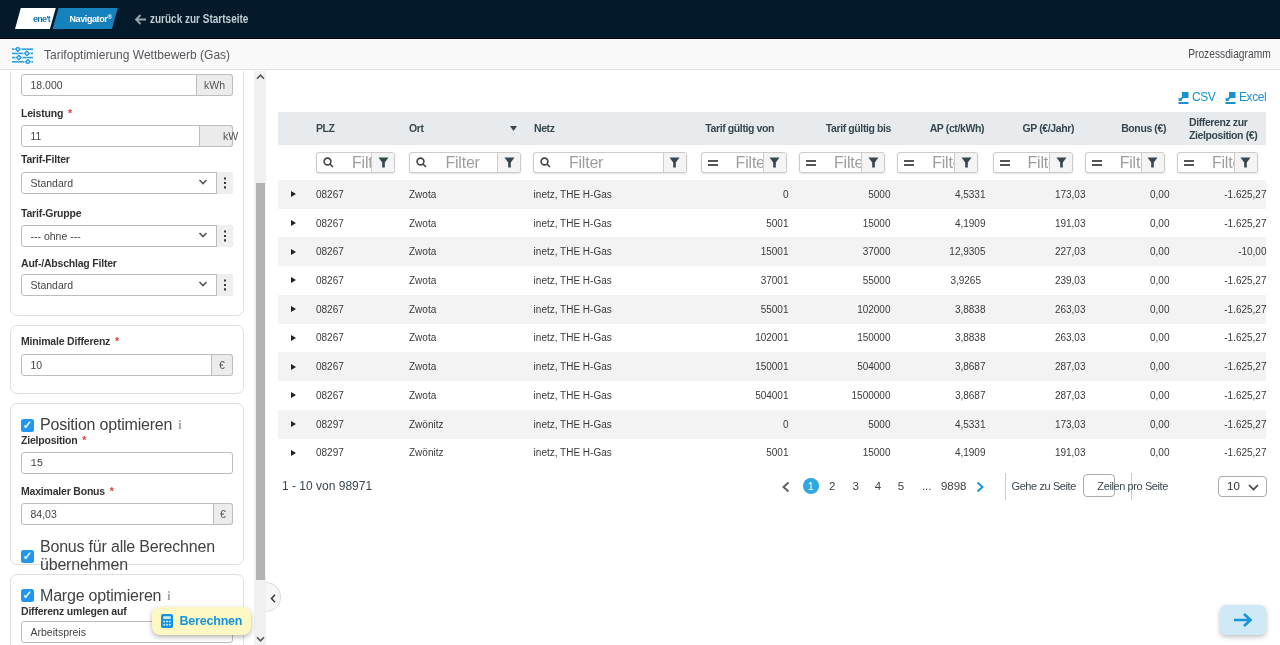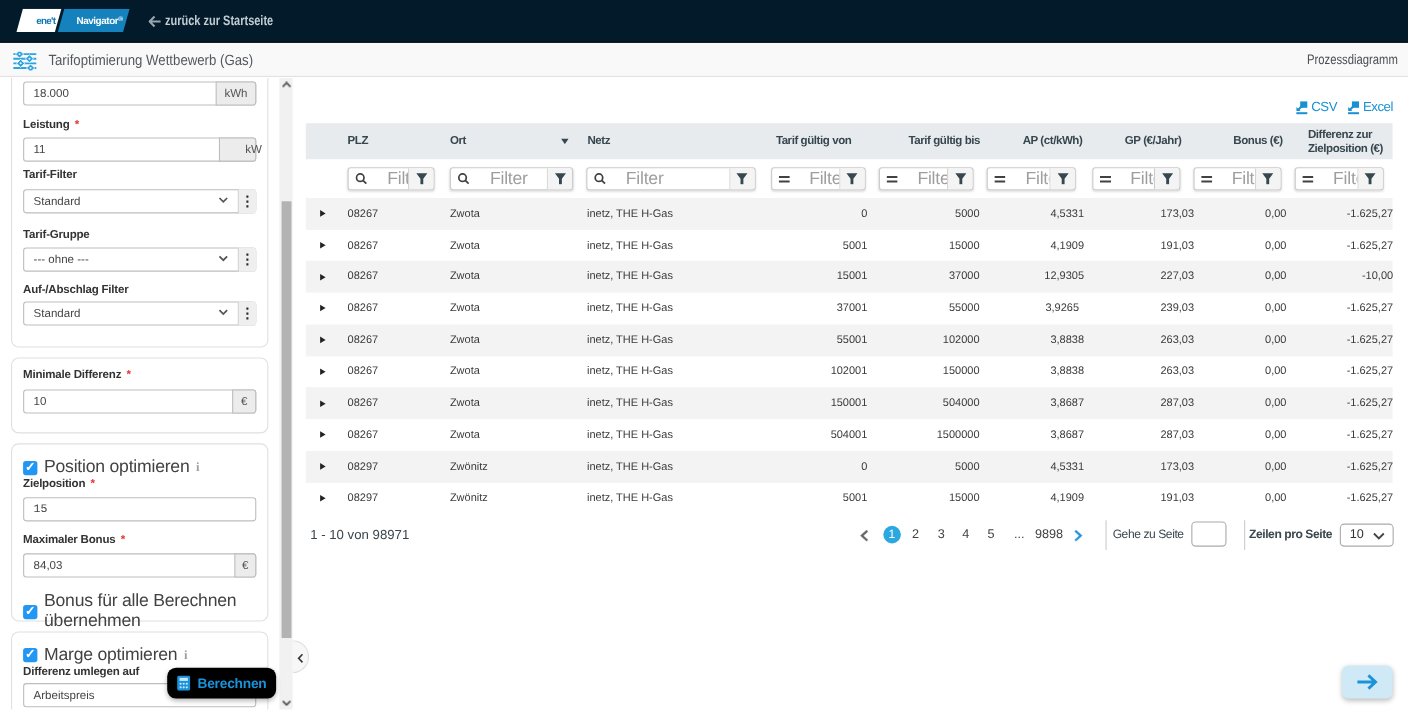--- a/index.html
+++ b/index.html
@@ -50,21 +50,21 @@
   #sbtrack { position:absolute; left:254px; top:71px; width:12px; height:574px; background:#f1f1f1; }
   #sbthumb { position:absolute; left:255.5px; top:183px; width:9px; height:397px; background:#b3b3b3; }
 
   
   #collapse { position:absolute; left:266px; top:582px; width:15px; height:30px;
     background:#f7f7f7; border:1px solid #ddd; border-left:none;
     border-radius:0 15px 15px 0; }
 
   
   #berechnen { position:absolute; left:151.5px; top:606.5px; width:99px; height:28px;
-    background:#000000; border-radius:8px; box-shadow:0 2px 5px rgba(0,0,0,.3);
+    background:#fef9c3; border-radius:8px; box-shadow:0 2px 5px rgba(0,0,0,.3);
     display:flex; align-items:center; }
   #berechnen span { color:#1793dc; font-size:12.5px; font-weight:bold; margin-left:7px; letter-spacing:-0.2px; }
 
   
   #thead { position:absolute; left:278px; top:112px; width:988px; height:33px;
     background:#e8ebee; }
   .hc { position:absolute; top:0; height:33px; line-height:33px; font-size:10.5px;
     font-weight:bold; color:#37474f; letter-spacing:-0.4px; white-space:nowrap; }
   .hr2 { line-height:13px; top:3.5px; }
   .filter-row { position:absolute; left:278px; top:145px; width:1002px; height:35px; background:#fff; }
@@ -527,20 +527,20 @@
   <div class="pgnum ctr" style="left:623px;">5</div>
   <div class="pgnum ctr" style="left:648.7px;">...</div>
   <div class="pgnum ctr" style="left:675.7px;">9898</div>
   <svg class="abs" style="left:976px;top:481px;position:fixed" width="9" height="12" viewBox="0 0 9 12">
       <path d="M1.5 1.5 L6.5 6 L1.5 10.5" stroke="#1b93d9" stroke-width="2" fill="none"></path>
     </svg>
   <div class="vdiv" style="left:727px;"></div>
   <div class="pgnum lbl" style="left:798px;">Gehe zu Seite</div>
   <div id="goinput"></div>
   <div class="vdiv" style="left:853px;"></div>
-  <div class="pgnum lbl" style="left:933px;font-weight:bold;">Zeilen pro Seite</div>
+  <div class="pgnum lbl" style="left:890px;">Zeilen pro Seite</div>
   <div id="rpsel">
       <span style="position:absolute;left:8px;top:3px;">10</span>
     <svg class="abs" style="left:29px;top:7px" width="11" height="7" viewBox="0 0 11 7">
         <path d="M1 1 L5.5 5.5 L10 1" stroke="#444" stroke-width="1.7" fill="none"></path>
       </svg>
   </div>
 </div>
 
 </body></html>

